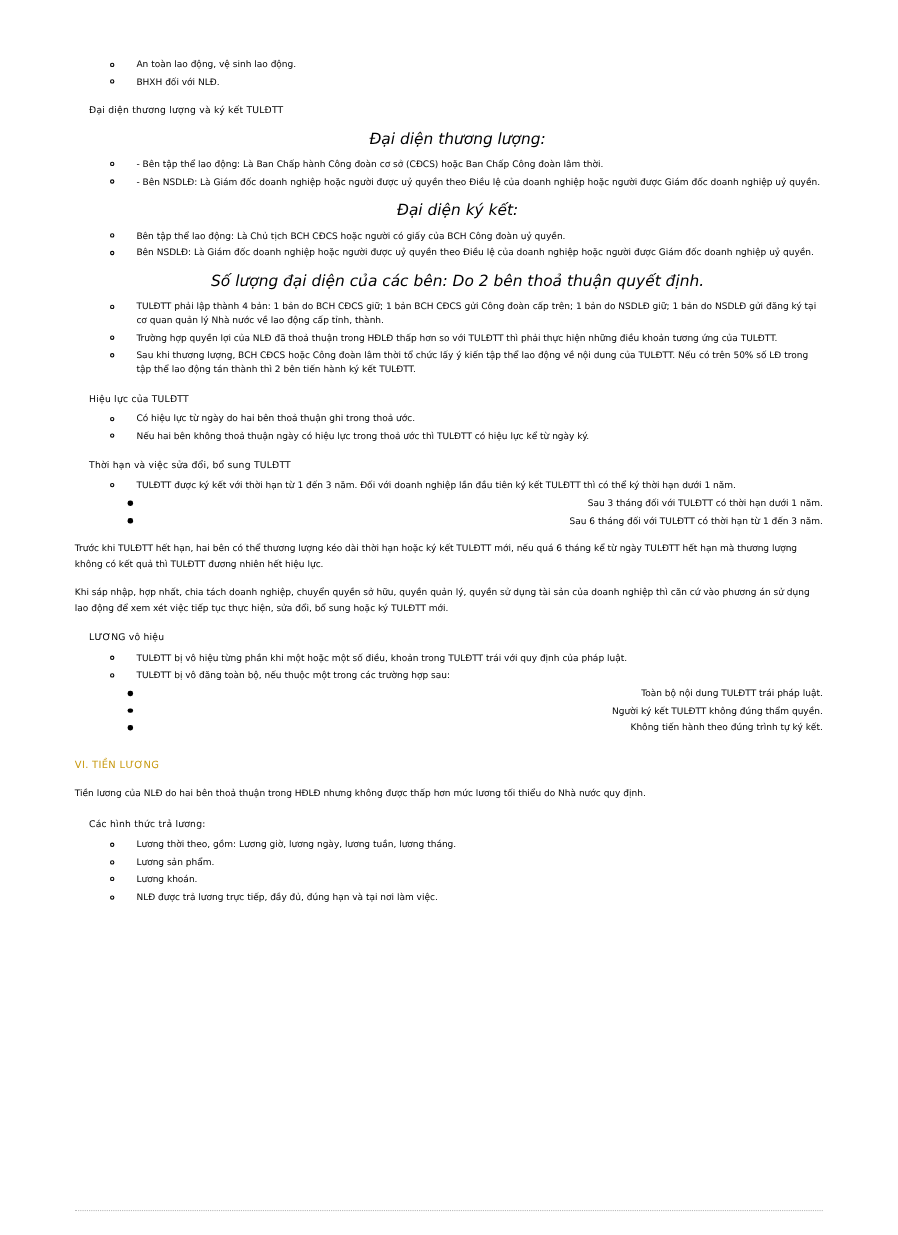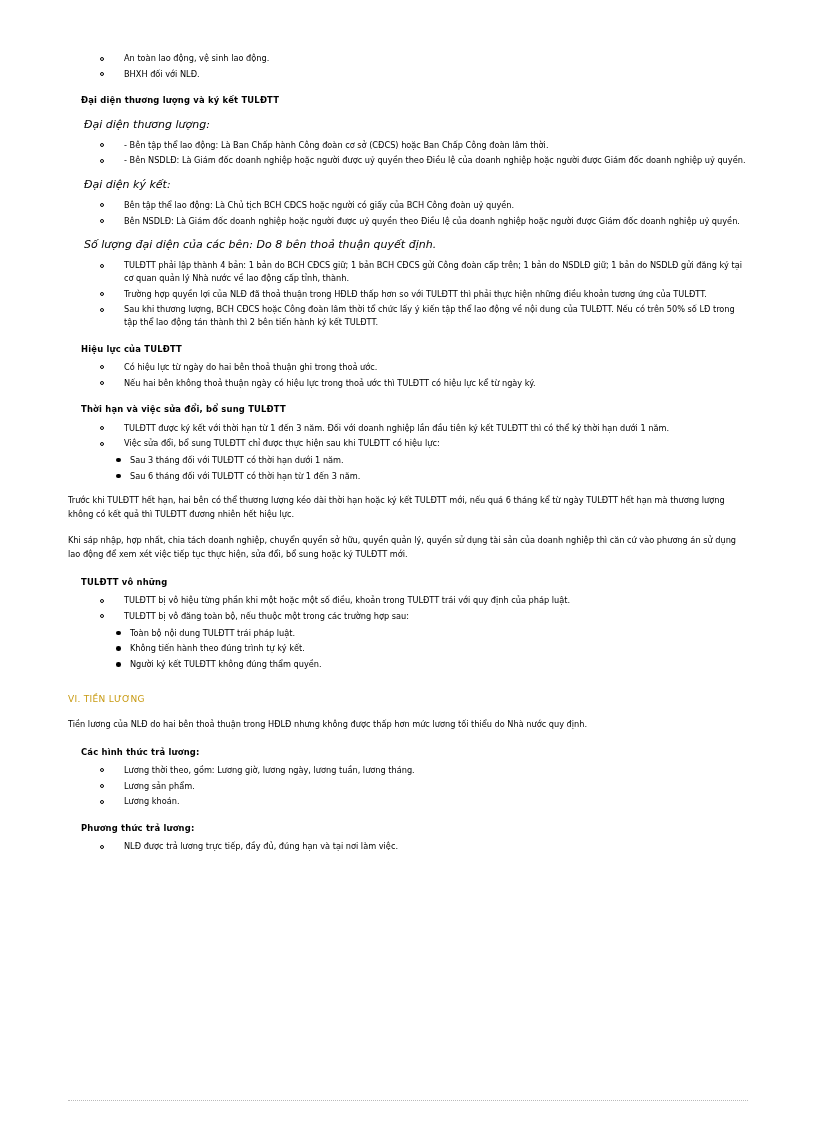--- a/index.html
+++ b/index.html
@@ -19,37 +19,38 @@
     box-sizing: border-box;
     padding: 48px 68px 0 68px;
     overflow: hidden;
     border-radius: 25px;
   }
   .doc {
     font-size: 8.2px;
     line-height: 1.45;
   }
   .h-bold {
-    font-weight: bold;
+    font-weight: normal;
     font-size: 8.4px;
     margin: 14px 0 6px 0;
     letter-spacing: 0.2px;
     padding-left: 13px;
   }
   .h-section {
     font-weight: normal;
     font-size: 9px;
     color: #c89a12;
     margin: 22px 0 10px 0;
     letter-spacing: 0.3px;
   }
   .italic-lead {
     font-style: italic;
-    font-size: 11px;
+    font-size: 14px;
     margin: 10px 0 6px 16px;
+    text-align: center;
   }
   .para {
     font-size: 8.2px;
     margin: 12px 0 12px 0;
     line-height: 1.7;
   }
   ul.lvl1 {
     list-style: none;
     margin: 4px 0 4px 0;
     padding: 0 0 0 28px;
@@ -74,20 +75,21 @@
   ul.lvl2 {
     list-style: none;
     margin: 3px 0 3px 0;
     padding: 0 0 0 44px;
   }
   ul.lvl2 > li {
     position: relative;
     padding-left: 18px;
     margin: 0 0 3px 0;
     line-height: 1.55;
+    text-align: right;
   }
   ul.lvl2 > li::before {
     content: "";
     position: absolute;
     left: 4px;
     top: 4px;
     width: 4.5px;
     height: 4.5px;
     background: #000;
     border-radius: 50%;
@@ -124,66 +126,64 @@
       <li>- Bên tập thể lao động: Là Ban Chấp hành Công đoàn cơ sở (CĐCS) hoặc Ban Chấp Công đoàn lâm thời.</li>
       <li>- Bên NSDLĐ: Là Giám đốc doanh nghiệp hoặc người được uỷ quyền theo Điều lệ của doanh nghiệp hoặc người được Giám đốc doanh nghiệp uỷ quyền.</li>
     </ul>
 
     <div class="italic-lead">Đại diện ký kết:</div>
     <ul class="lvl1">
       <li>Bên tập thể lao động: Là Chủ tịch BCH CĐCS hoặc người có giấy của BCH Công đoàn uỷ quyền.</li>
       <li>Bên NSDLĐ: Là Giám đốc doanh nghiệp hoặc người được uỷ quyền theo Điều lệ của doanh nghiệp hoặc người được Giám đốc doanh nghiệp uỷ quyền.</li>
     </ul>
 
-    <div class="italic-lead"><span class="inline-italic">Số lượng đại diện của các bên:</span><span> Do 8 bên thoả thuận quyết định.</span></div>
+    <div class="italic-lead"><span class="inline-italic">Số lượng đại diện của các bên:</span><span> Do 2 bên thoả thuận quyết định.</span></div>
     <ul class="lvl1">
       <li>TULĐTT phải lập thành 4 bản: 1 bản do BCH CĐCS giữ; 1 bản BCH CĐCS gửi Công đoàn cấp trên; 1 bản do NSDLĐ giữ; 1 bản do NSDLĐ gửi đăng ký tại cơ quan quản lý Nhà nước về lao động cấp tỉnh, thành.</li>
       <li>Trường hợp quyền lợi của NLĐ đã thoả thuận trong HĐLĐ thấp hơn so với TULĐTT thì phải thực hiện những điều khoản tương ứng của TULĐTT.</li>
       <li>Sau khi thương lượng, BCH CĐCS hoặc Công đoàn lâm thời tổ chức lấy ý kiến tập thể lao động về nội dung của TULĐTT. Nếu có trên 50% số LĐ trong tập thể lao động tán thành thì 2 bên tiến hành ký kết TULĐTT.</li>
     </ul>
 
     <div class="h-bold">Hiệu lực của TULĐTT</div>
     <ul class="lvl1 nolead-list">
       <li>Có hiệu lực từ ngày do hai bên thoả thuận ghi trong thoả ước.</li>
       <li>Nếu hai bên không thoả thuận ngày có hiệu lực trong thoả ước thì TULĐTT có hiệu lực kể từ ngày ký.</li>
     </ul>
 
     <div class="h-bold">Thời hạn và việc sửa đổi, bổ sung TULĐTT</div>
     <ul class="lvl1 nolead-list">
       <li>TULĐTT được ký kết với thời hạn từ 1 đến 3 năm. Đối với doanh nghiệp lần đầu tiên ký kết TULĐTT thì có thể ký thời hạn dưới 1 năm.</li>
-      <li>Việc sửa đổi, bổ sung TULĐTT chỉ được thực hiện sau khi TULĐTT có hiệu lực:</li>
     </ul>
     <ul class="lvl2">
       <li>Sau 3 tháng đối với TULĐTT có thời hạn dưới 1 năm.</li>
       <li>Sau 6 tháng đối với TULĐTT có thời hạn từ 1 đến 3 năm.</li>
     </ul>
     <div class="para">Trước khi TULĐTT hết hạn, hai bên có thể thương lượng kéo dài thời hạn hoặc ký kết TULĐTT mới, nếu quá 6 tháng kể từ ngày TULĐTT hết hạn mà thương lượng không có kết quả thì TULĐTT đương nhiên hết hiệu lực.</div>
     <div class="para">Khi sáp nhập, hợp nhất, chia tách doanh nghiệp, chuyển quyền sở hữu, quyền quản lý, quyền sử dụng tài sản của doanh nghiệp thì căn cứ vào phương án sử dụng lao động để xem xét việc tiếp tục thực hiện, sửa đổi, bổ sung hoặc ký TULĐTT mới.</div>
 
-    <div class="h-bold">TULĐTT vô những</div>
+    <div class="h-bold">LƯƠNG vô hiệu</div>
     <ul class="lvl1 nolead-list">
       <li>TULĐTT bị vô hiệu từng phần khi một hoặc một số điều, khoản trong TULĐTT trái với quy định của pháp luật.</li>
       <li>TULĐTT bị vô đăng toàn bộ, nếu thuộc một trong các trường hợp sau:</li>
     </ul>
     <ul class="lvl2">
       <li>Toàn bộ nội dung TULĐTT trái pháp luật.</li>
+      <li>Người ký kết TULĐTT không đúng thẩm quyền.</li>
       <li>Không tiến hành theo đúng trình tự ký kết.</li>
-      <li>Người ký kết TULĐTT không đúng thẩm quyền.</li>
     </ul>
 
     <div class="h-section">VI. TIỀN LƯƠNG</div>
     <div class="para">Tiền lương của NLĐ do hai bên thoả thuận trong HĐLĐ nhưng không được thấp hơn mức lương tối thiểu do Nhà nước quy định.</div>
 
     <div class="h-bold">Các hình thức trả lương:</div>
     <ul class="lvl1 nolead-list">
       <li>Lương thời theo, gồm: Lương giờ, lương ngày, lương tuần, lương tháng.</li>
       <li>Lương sản phẩm.</li>
       <li>Lương khoán.</li>
     </ul>
 
-    <div class="h-bold">Phương thức trả lương:</div>
     <ul class="lvl1 nolead-list">
       <li>NLĐ được trả lương trực tiếp, đầy đủ, đúng hạn và tại nơi làm việc.</li>
     </ul>
 
   </div>
   <div class="footer-rule"></div>
 </div>
 
 </body></html>

